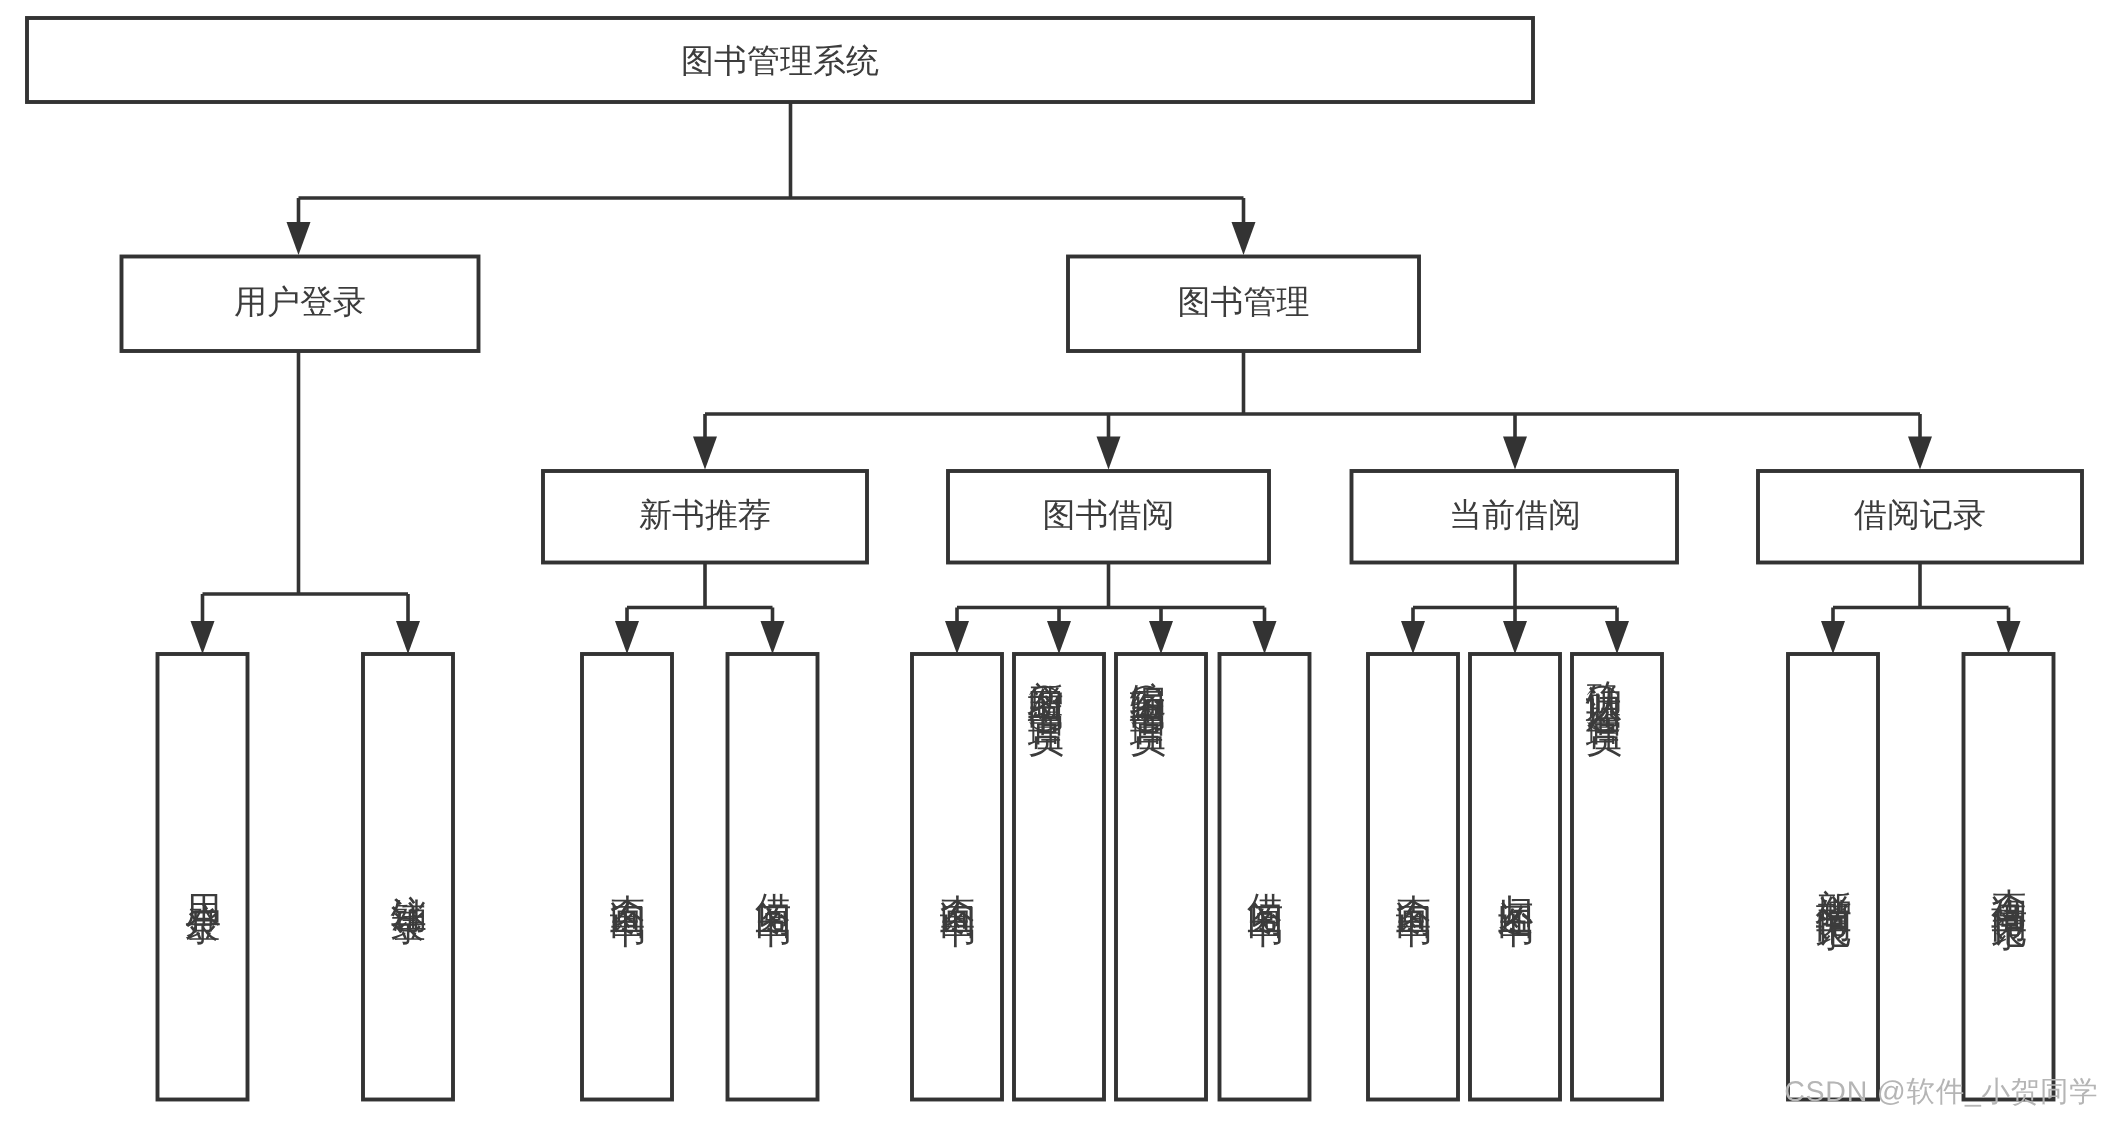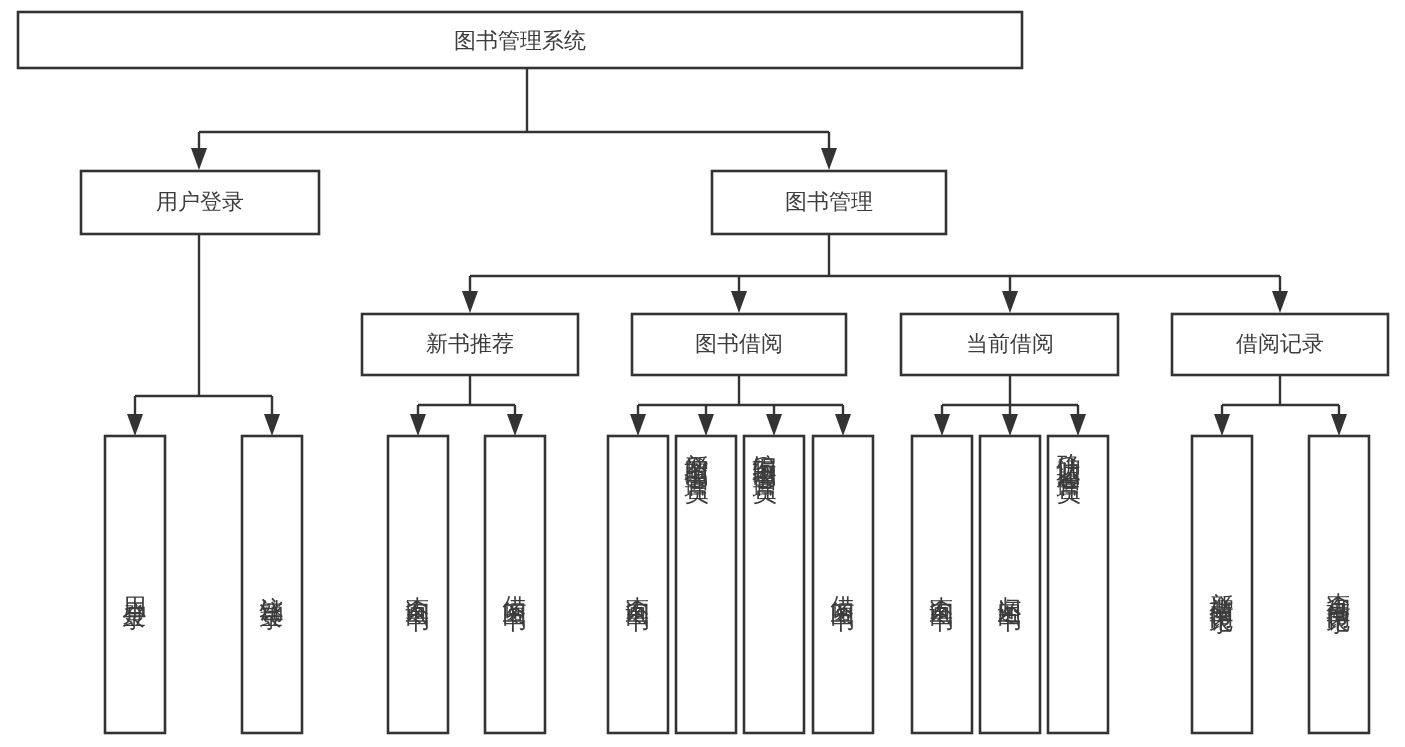--- a/index.html
+++ b/index.html
@@ -238,14 +238,15 @@
       <rect class="node-box" x="1192" y="436" width="60" height="297"></rect>
       <text class="node-label-v" x="1222" y="585">新增借阅记录</text>
     </g>
     <g>
       <rect class="node-box" x="1309" y="436" width="60" height="297"></rect>
       <text class="node-label-v" x="1339" y="585">查询借阅记录</text>
     </g>
 
   </svg>
 
+  <div class="watermark">CSDN @软件_小贺同学</div>
 
 </div>
 
 </body></html>

